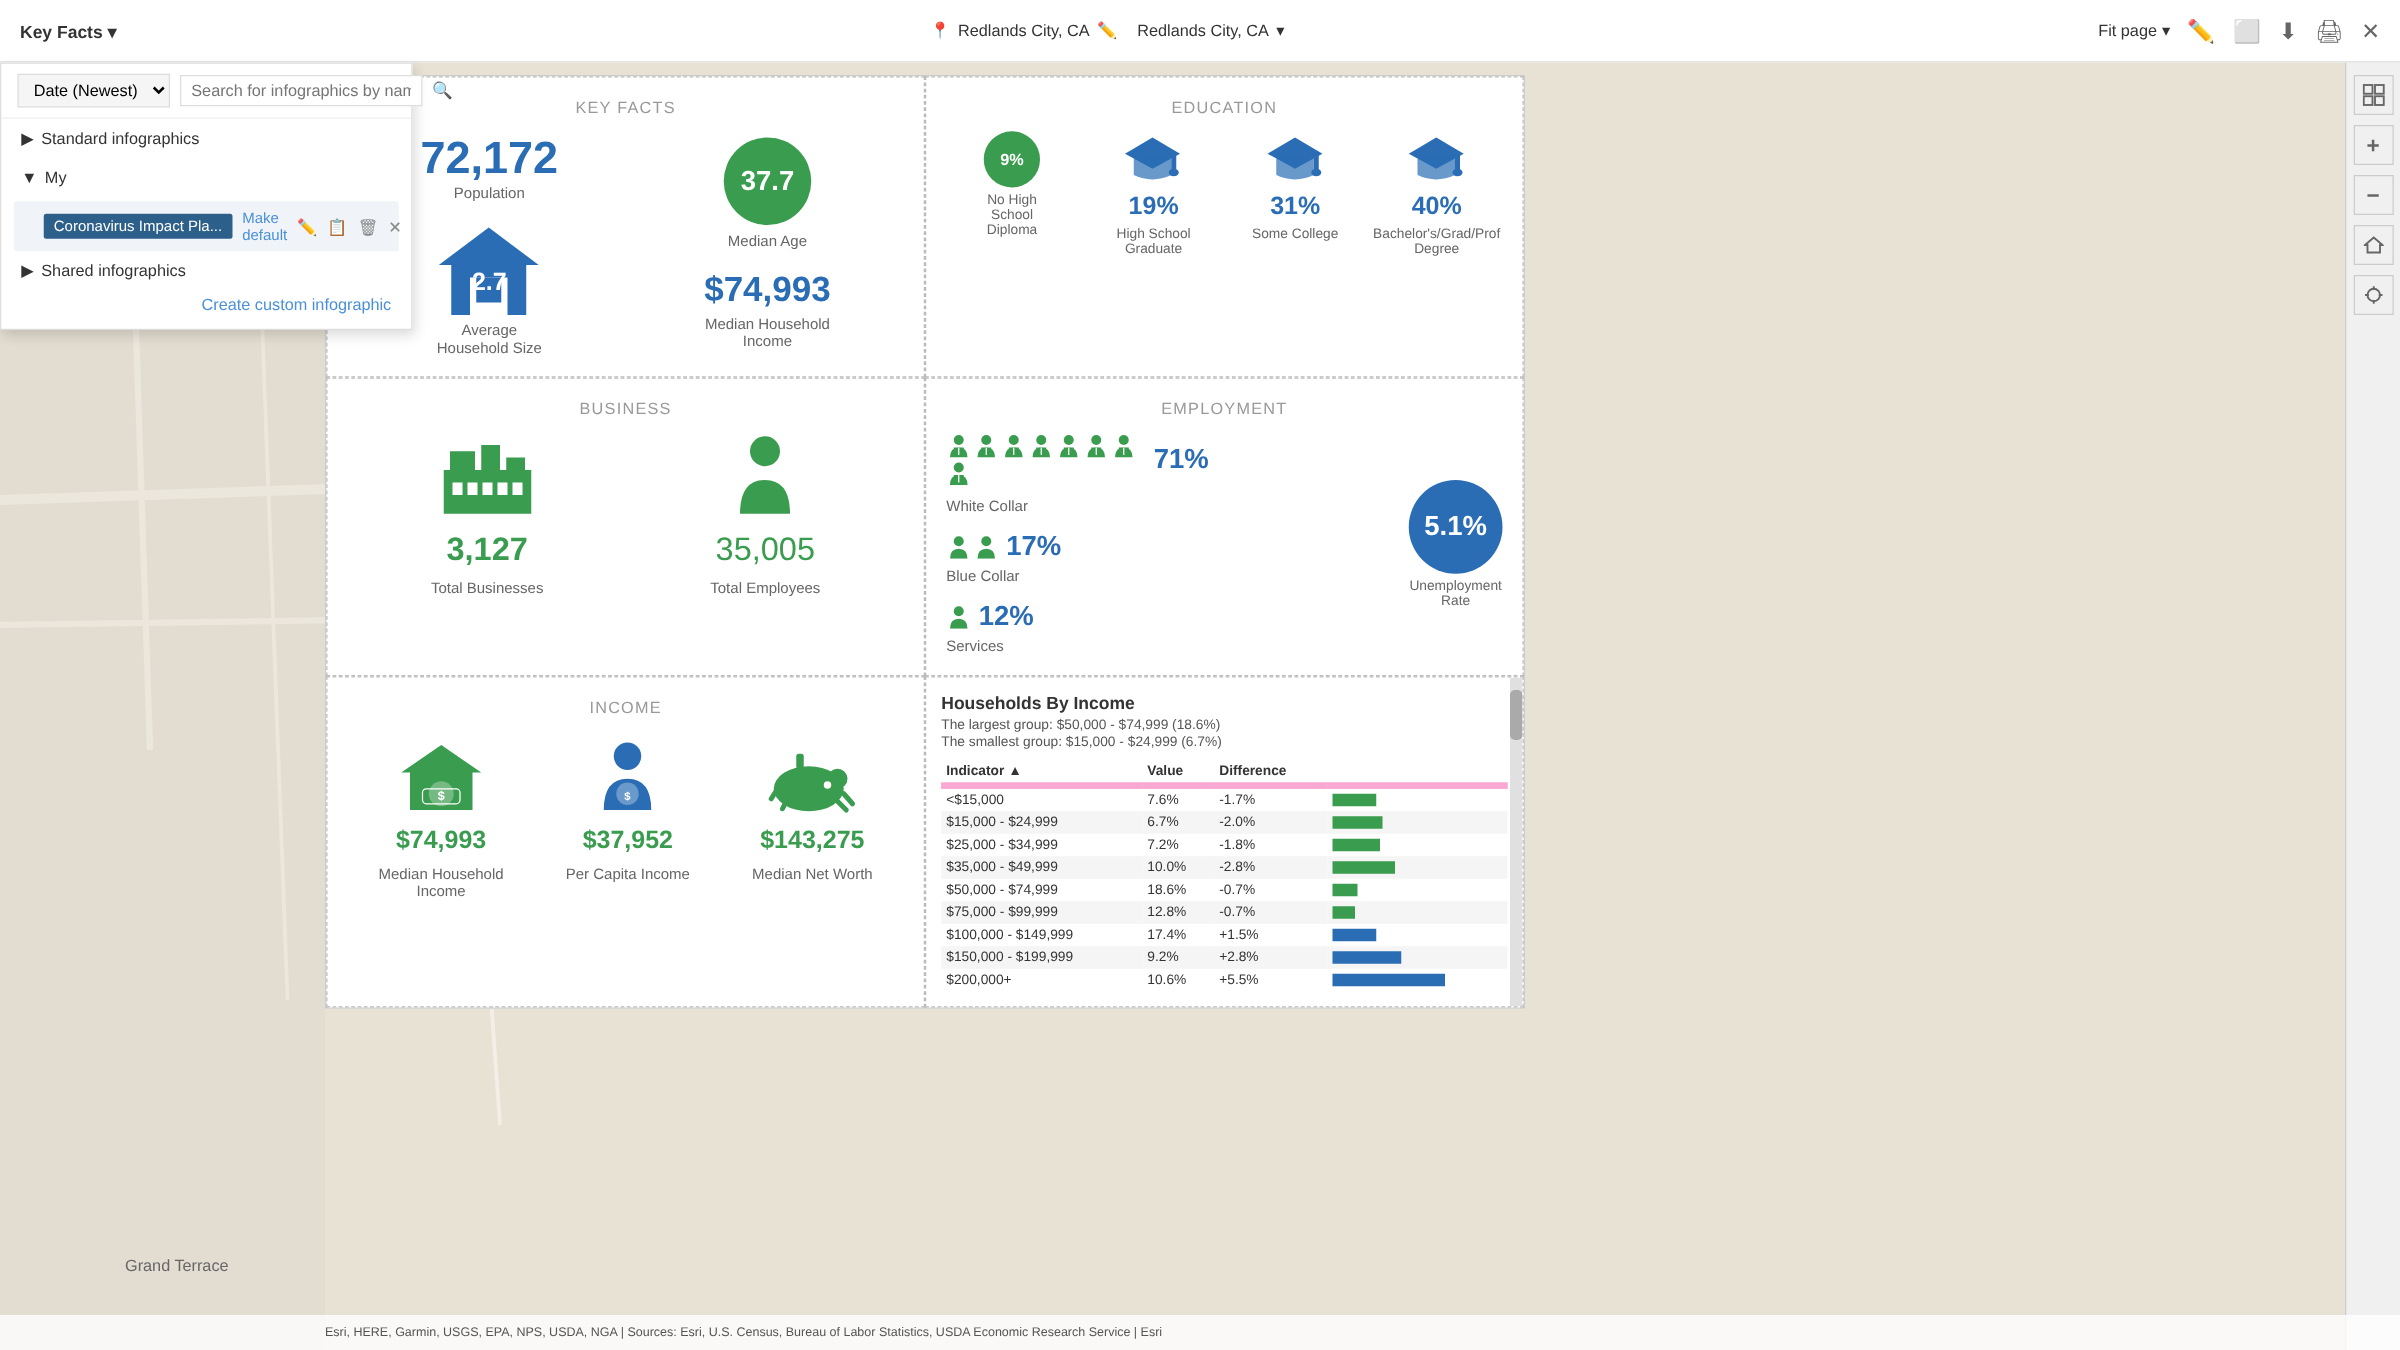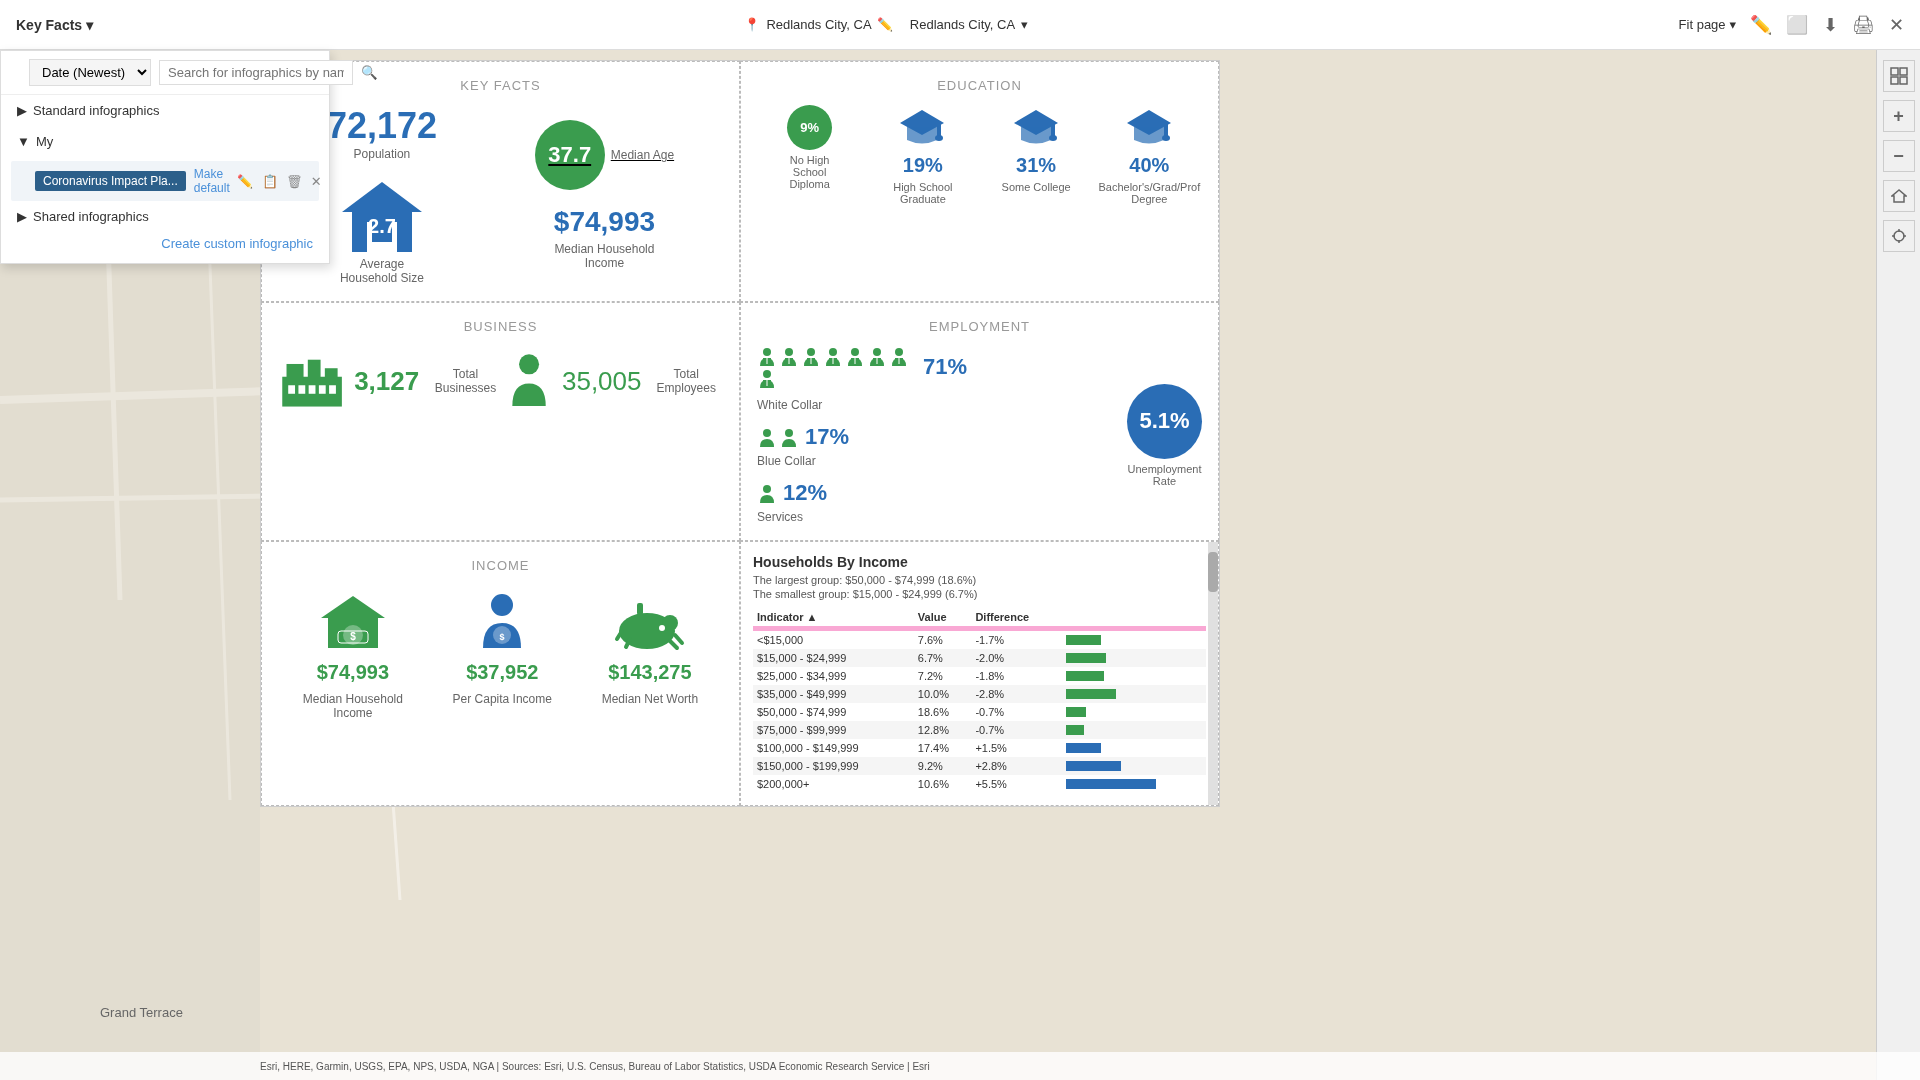--- a/index.html
+++ b/index.html
@@ -32,21 +32,21 @@
     
     .dropdown-panel {
       position: absolute; top: 50px; left: 0; width: 330px;
       background: #fff;
       border: 1px solid #ddd;
       box-shadow: 2px 4px 10px rgba(0,0,0,0.15);
       z-index: 200;
       padding-bottom: 12px;
     }
     .dropdown-top-row {
-      display: flex; align-items: center; padding: 8px 28px; gap: 8px; border-bottom: 1px solid #eee;
+      display: flex; align-items: center; padding: 8px 13px; gap: 8px; border-bottom: 1px solid #eee;
     }
     .date-select { font-size: 13px; background: #f5f5f5; border: 1px solid #ddd; padding: 4px 8px; cursor: pointer; }
     .search-box { flex: 1; border: 1px solid #ddd; padding: 4px 8px; font-size: 13px; }
     .search-icon-btn { background: none; border: none; cursor: pointer; color: #666; }
 
     .dropdown-section { padding: 8px 16px; }
     .dropdown-section-header { display: flex; align-items: center; gap: 6px; font-size: 13px; color: #333; cursor: pointer; }
 
     .infographic-row {
       display: flex; align-items: center; padding: 6px 16px 6px 24px;
@@ -107,21 +107,21 @@
     .edu-pct-blue { font-size: 20px; color: #2a6db5; font-weight: bold; }
     .edu-label { font-size: 11px; color: #666; text-align: center; }
     .circle-green-sm {
       width: 45px; height: 45px; border-radius: 50%;
       background: #3a9c4e; display: flex; align-items: center; justify-content: center;
       color: #fff; font-size: 13px; font-weight: bold;
     }
 
     
     .business-cell { display: flex; flex-direction: row; align-items: center; justify-content: space-around; }
-    .biz-item { display: flex; flex-direction: row; align-items: center; gap: 8px; }
+    .biz-item { display: flex; flex-direction: column; align-items: center; gap: 8px; }
 
     
     .employ-cell { display: flex; flex-direction: row; gap: 12px; }
     .employ-left { flex: 1; }
     .employ-right { display: flex; align-items: center; justify-content: center; }
     .circle-blue-lg {
       width: 75px; height: 75px; border-radius: 50%;
       background: #2a6db5; display: flex; flex-direction: column; align-items: center; justify-content: center;
       color: #fff;
     }
@@ -275,21 +275,21 @@
                 <polygon points="45,5 5,35 15,35 15,75 75,75 75,35 85,35" fill="#2a6db5"></polygon>
                 <rect x="30" y="45" width="30" height="30" fill="#fff"></rect>
                 <rect x="35" y="45" width="20" height="20" fill="#2a6db5"></rect>
               </svg>
               <span style="position:absolute;color:#fff;font-size:20px;font-weight:bold;top:38px;">2.7</span>
             </div>
             <span class="stat-label">Average<br>Household Size</span>
           </div>
         </div>
         <div style="display:flex;flex-direction:column;align-items:center;gap:16px;">
-          <div style="display:flex;align-items:center;gap:6px;text-decoration:underline;">
+          <div style="display:flex;flex-direction:column;align-items:center;gap:6px;">
             <div class="circle-green">
               <span>37.7</span>
             </div>
             <span class="stat-label">Median Age</span>
           </div>
           <div style="display:flex;flex-direction:column;align-items:center;gap:4px;">
             <span style="font-size:28px;font-weight:bold;color:#2a6db5;">$74,993</span>
             <span class="stat-label">Median Household<br>Income</span>
           </div>
         </div>

